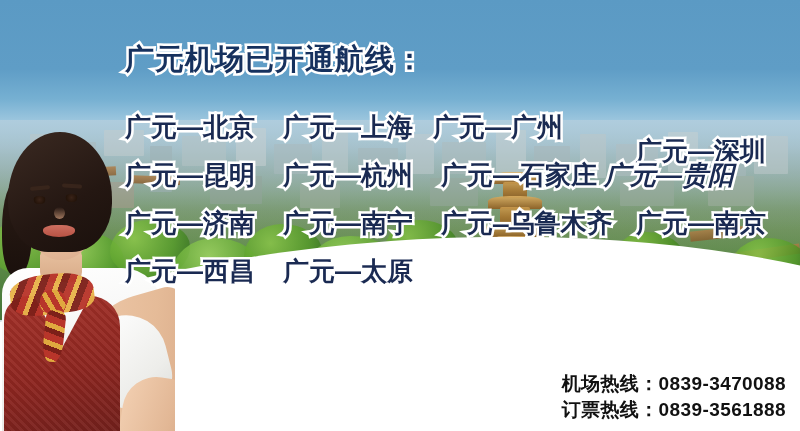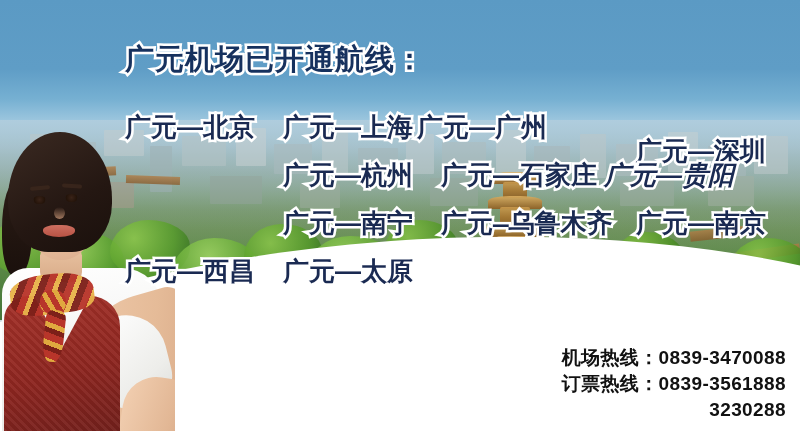--- a/index.html
+++ b/index.html
@@ -384,34 +384,35 @@
     <div class="att-eye" style="left:64px; top:66px;"></div>
     <div class="att-nose"></div>
     <div class="att-lip"></div>
   </div>
 
   <div class="headline">广元机场已开通航线：</div>
 
   <div class="routes">
     <div class="route" style="left:125px; top:110px;">广元—北京</div>
     <div class="route" style="left:283px; top:110px;">广元—上海</div>
-    <div class="route" style="left:417px; top:110px;">广元—广州</div>
+    <div class="route" style="left:433px; top:110px;">广元—广州</div>
     <div class="route" style="left:636px; top:110px;margin-top:24px;">广元—深圳</div>
 
+    <div class="route" style="left:125px; top:158px;">广元—昆明</div>
     <div class="route" style="left:283px; top:158px;">广元—杭州</div>
     <div class="route" style="left:441px; top:158px;">广元—石家庄</div>
     <div class="route" style="left:604px; top:158px;font-style:italic;">广元—贵阳</div>
 
+    <div class="route" style="left:125px; top:206px;">广元—济南</div>
     <div class="route" style="left:283px; top:206px;">广元—南宁</div>
     <div class="route" style="left:441px; top:206px;font-family:Liberation Mono, monospace;">广元—乌鲁木齐</div>
     <div class="route" style="left:636px; top:206px;">广元—南京</div>
 
     <div class="route" style="left:125px; top:254px;">广元—西昌</div>
     <div class="route" style="left:283px; top:254px;">广元—太原</div>
   </div>
 
   <div class="contact">
     <div>机场热线：0839-3470088</div>
     <div>订票热线：0839-3561888</div>
-    <div>3230288</div>
   </div>
 
 </div>
 
 </body></html>

